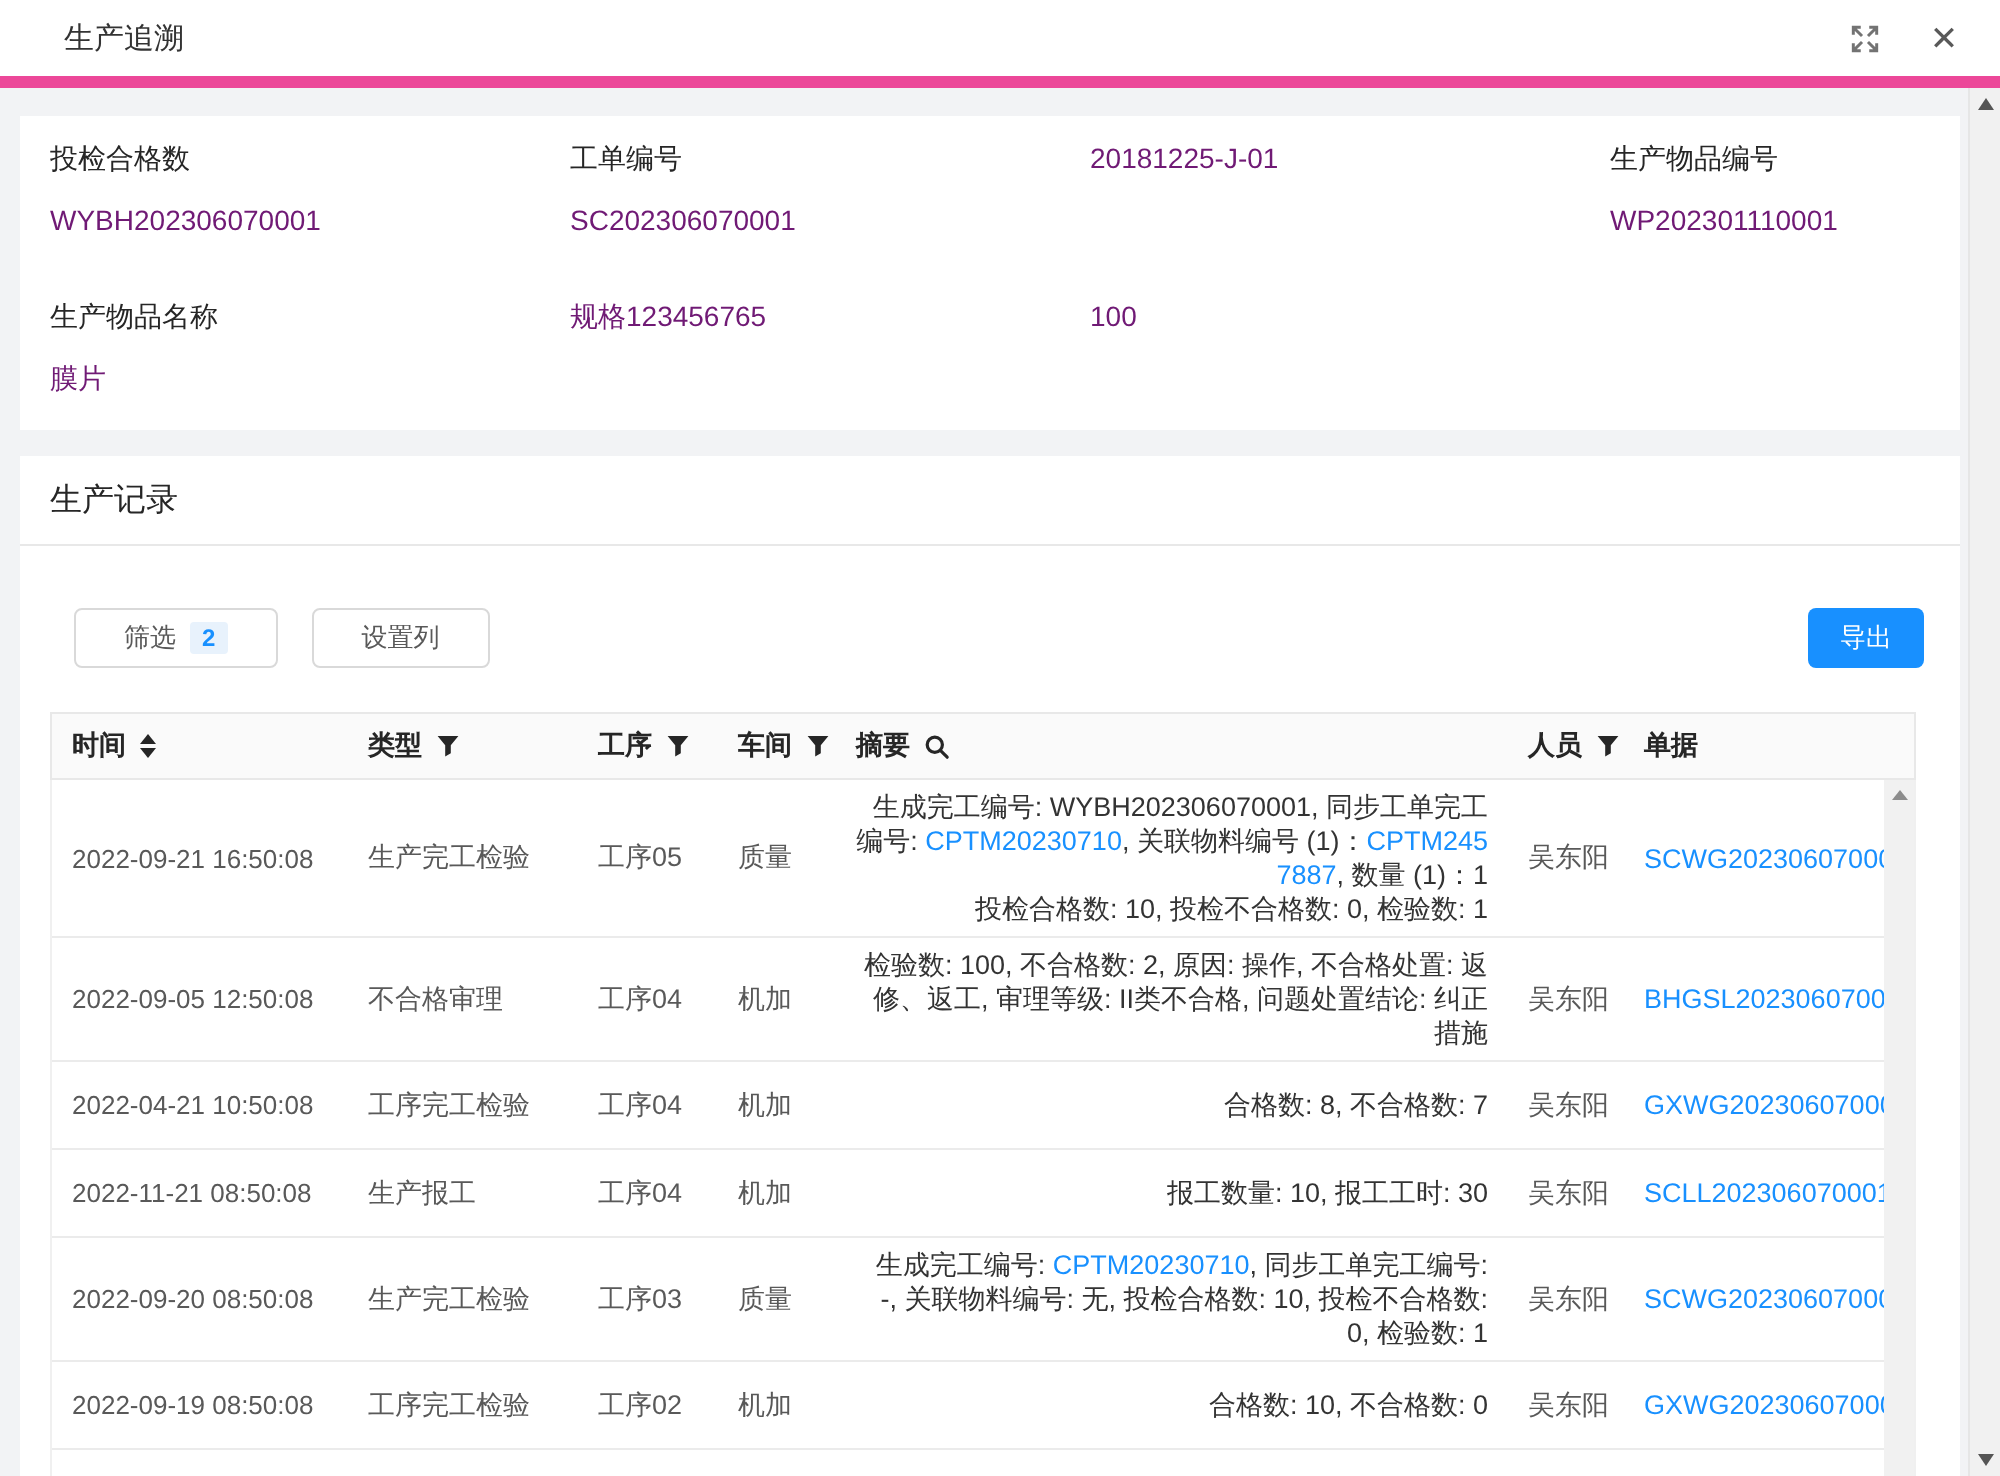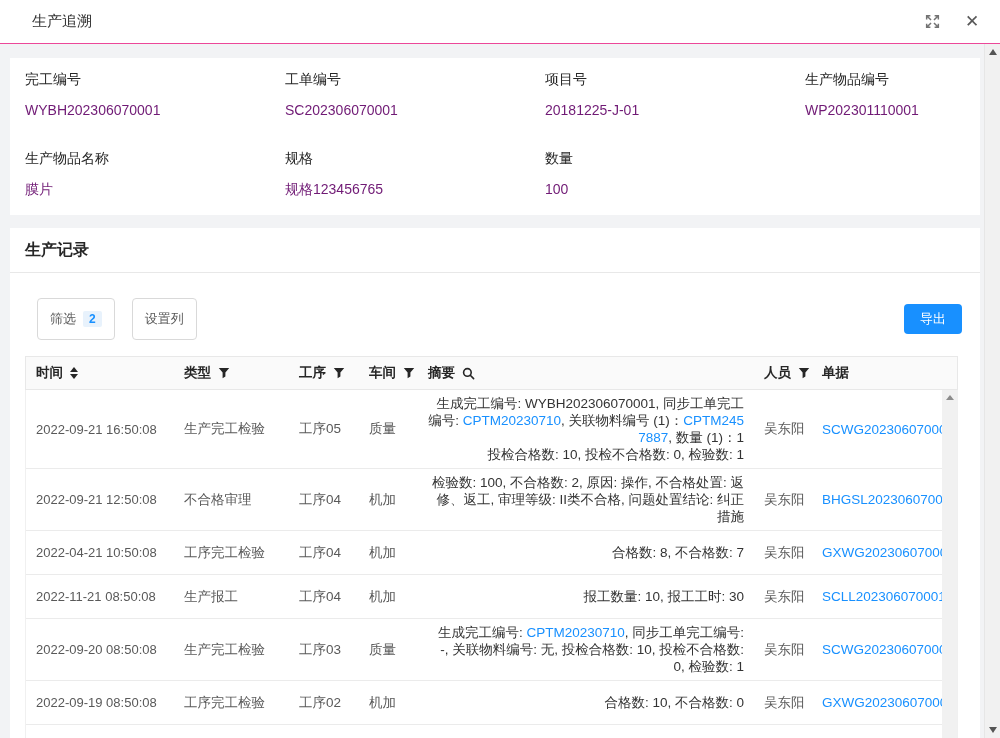--- a/index.html
+++ b/index.html
@@ -4,21 +4,21 @@
 <style>
   * { margin:0; padding:0; box-sizing:border-box; }
   html,body { width:1000px; height:738px; }
   body {
     position:relative; overflow:hidden; background:#f2f3f5;
     font-family:"Liberation Sans","DejaVu Sans",sans-serif; color:#262626;
   }
   
   .titlebar {
     position:absolute; left:0; top:0; width:1000px; height:44px; background:#fff;
-    border-bottom:1px solid #ec4899; display:flex; align-items:center;
+    border-bottom:6px solid #ec4899; display:flex; align-items:center;
     padding:0 19px 0 32px; z-index:6;gap:32px;
   }
   .titlebar .title { font-size:15px; font-weight:500; color:#333; }
   .titlebar .win-icons { margin-left:auto; display:flex; align-items:center; gap:22px; }
   .win-btn { width:18px; height:18px; display:flex; align-items:center; justify-content:center; cursor:pointer; color:#737373; }
   .close-x { font-size:17px; color:#595959; line-height:1; }
   
   .page-scrollbar {
     position:absolute; right:0; top:44px; width:16px; height:694px; background:#f1f1f1;
     border-left:1px solid #e6e6e6; display:flex; flex-direction:column; justify-content:space-between;
@@ -31,26 +31,26 @@
   .info-card {
     position:absolute; left:10px; top:58px; width:970px; height:157px; background:#fff;
     padding:13px 15px; display:grid; grid-template-columns:260px 260px 260px 180px; row-gap:29px;
   }
   .info-field .lbl { font-size:14px; font-weight:500; color:#262626; margin-bottom:13px; }
   .info-field .val { font-size:14px; color:#701a75; }
   
   .records-card { position:absolute; left:10px; top:228px; width:970px; height:560px; background:#fff; }
   .records-title {
     height:45px; border-bottom:1px solid #e8e8e8; display:flex; align-items:center;
-    padding:0 15px; font-size:16px; font-weight:700; color:#262626;
+    padding:0 15px; font-size:16px; font-weight:400; color:#262626;
   }
   .toolbar { display:flex; align-items:center; margin:31px 18px 0 27px; height:30px; }
   .btn {
-    height:42px; border:1px solid #d9d9d9; border-radius:4px; background:#fff; color:#595959;
-    font-size:13px; display:inline-flex; align-items:center; padding:0 12px; cursor:pointer;
+    height:30px; border:1px solid #d9d9d9; border-radius:4px; background:#fff; color:#595959;
+    font-size:13px; display:inline-flex; align-items:center; padding:0 24px; cursor:pointer;
     font-family:inherit;
   }
   .btn + .btn { margin-left:17px; }
   .filter-badge {
     margin-left:7px; background:#e8f2fc; color:#1890ff; font-size:12px; font-weight:700;
     padding:1px 6px; border-radius:2px;
   }
   .btn-primary {
     margin-left:auto; height:30px; min-width:58px; justify-content:center; display:inline-flex;
     align-items:center; background:#1890ff; color:#fff; border:none; border-radius:4px;
@@ -115,45 +115,42 @@
   </span>
 </div>
 
 <div class="page-scrollbar">
   <span class="tri-up"></span>
   <span class="tri-down"></span>
 </div>
 
 <div class="info-card">
   <div class="info-field">
-    <div class="lbl">完工编号</div>
+    <div class="lbl">投检合格数</div>
     <div class="val">WYBH202306070001</div>
   </div>
   <div class="info-field">
     <div class="lbl">工单编号</div>
     <div class="val">SC202306070001</div>
   </div>
   <div class="info-field">
-    <div class="lbl">项目号</div>
     <div class="val">20181225-J-01</div>
   </div>
   <div class="info-field">
     <div class="lbl">生产物品编号</div>
     <div class="val">WP202301110001</div>
   </div>
   <div class="info-field">
     <div class="lbl">生产物品名称</div>
     <div class="val">膜片</div>
   </div>
   <div class="info-field">
-    <div class="lbl">规格</div>
     <div class="val">规格123456765</div>
   </div>
   <div class="info-field">
-    <div class="lbl">数量</div>
     <div class="val">100</div>
   </div>
 </div>
 
 <div class="records-card">
   <div class="records-title">生产记录</div>
 
   <div class="toolbar">
     <button class="btn">
       <span>筛选</span>
@@ -228,21 +225,21 @@
             <div class="c-time">2022-09-21  16:50:08</div>
             <div class="c-type">生产完工检验</div>
             <div class="c-proc">工序05</div>
             <div class="c-shop">质量</div>
             <div class="c-sum">生成完工编号: WYBH202306070001, 同步工单完工编号: <a class="sum-link">CPTM20230710</a>, 关联物料编号 (1)：<a class="sum-link">CPTM2457887</a>, 数量 (1)：1
 投检合格数: 10, 投检不合格数: 0, 检验数: 1</div>
             <div class="c-person">吴东阳</div>
             <div class="c-doc"><a class="doc-link">SCWG202306070001</a></div>
           </div>
           <div class="row">
-            <div class="c-time">2022-09-21  12:50:08</div>
+            <div class="c-time">2022-09-05  12:50:08</div>
             <div class="c-type">不合格审理</div>
             <div class="c-proc">工序04</div>
             <div class="c-shop">机加</div>
             <div class="c-sum">检验数: 100, 不合格数: 2, 原因: 操作, 不合格处置: 返修、返工, 审理等级: II类不合格, 问题处置结论: 纠正措施</div>
             <div class="c-person">吴东阳</div>
             <div class="c-doc"><a class="doc-link">BHGSL202306070001</a></div>
           </div>
           <div class="row">
             <div class="c-time">2022-04-21  10:50:08</div>
             <div class="c-type">工序完工检验</div>

